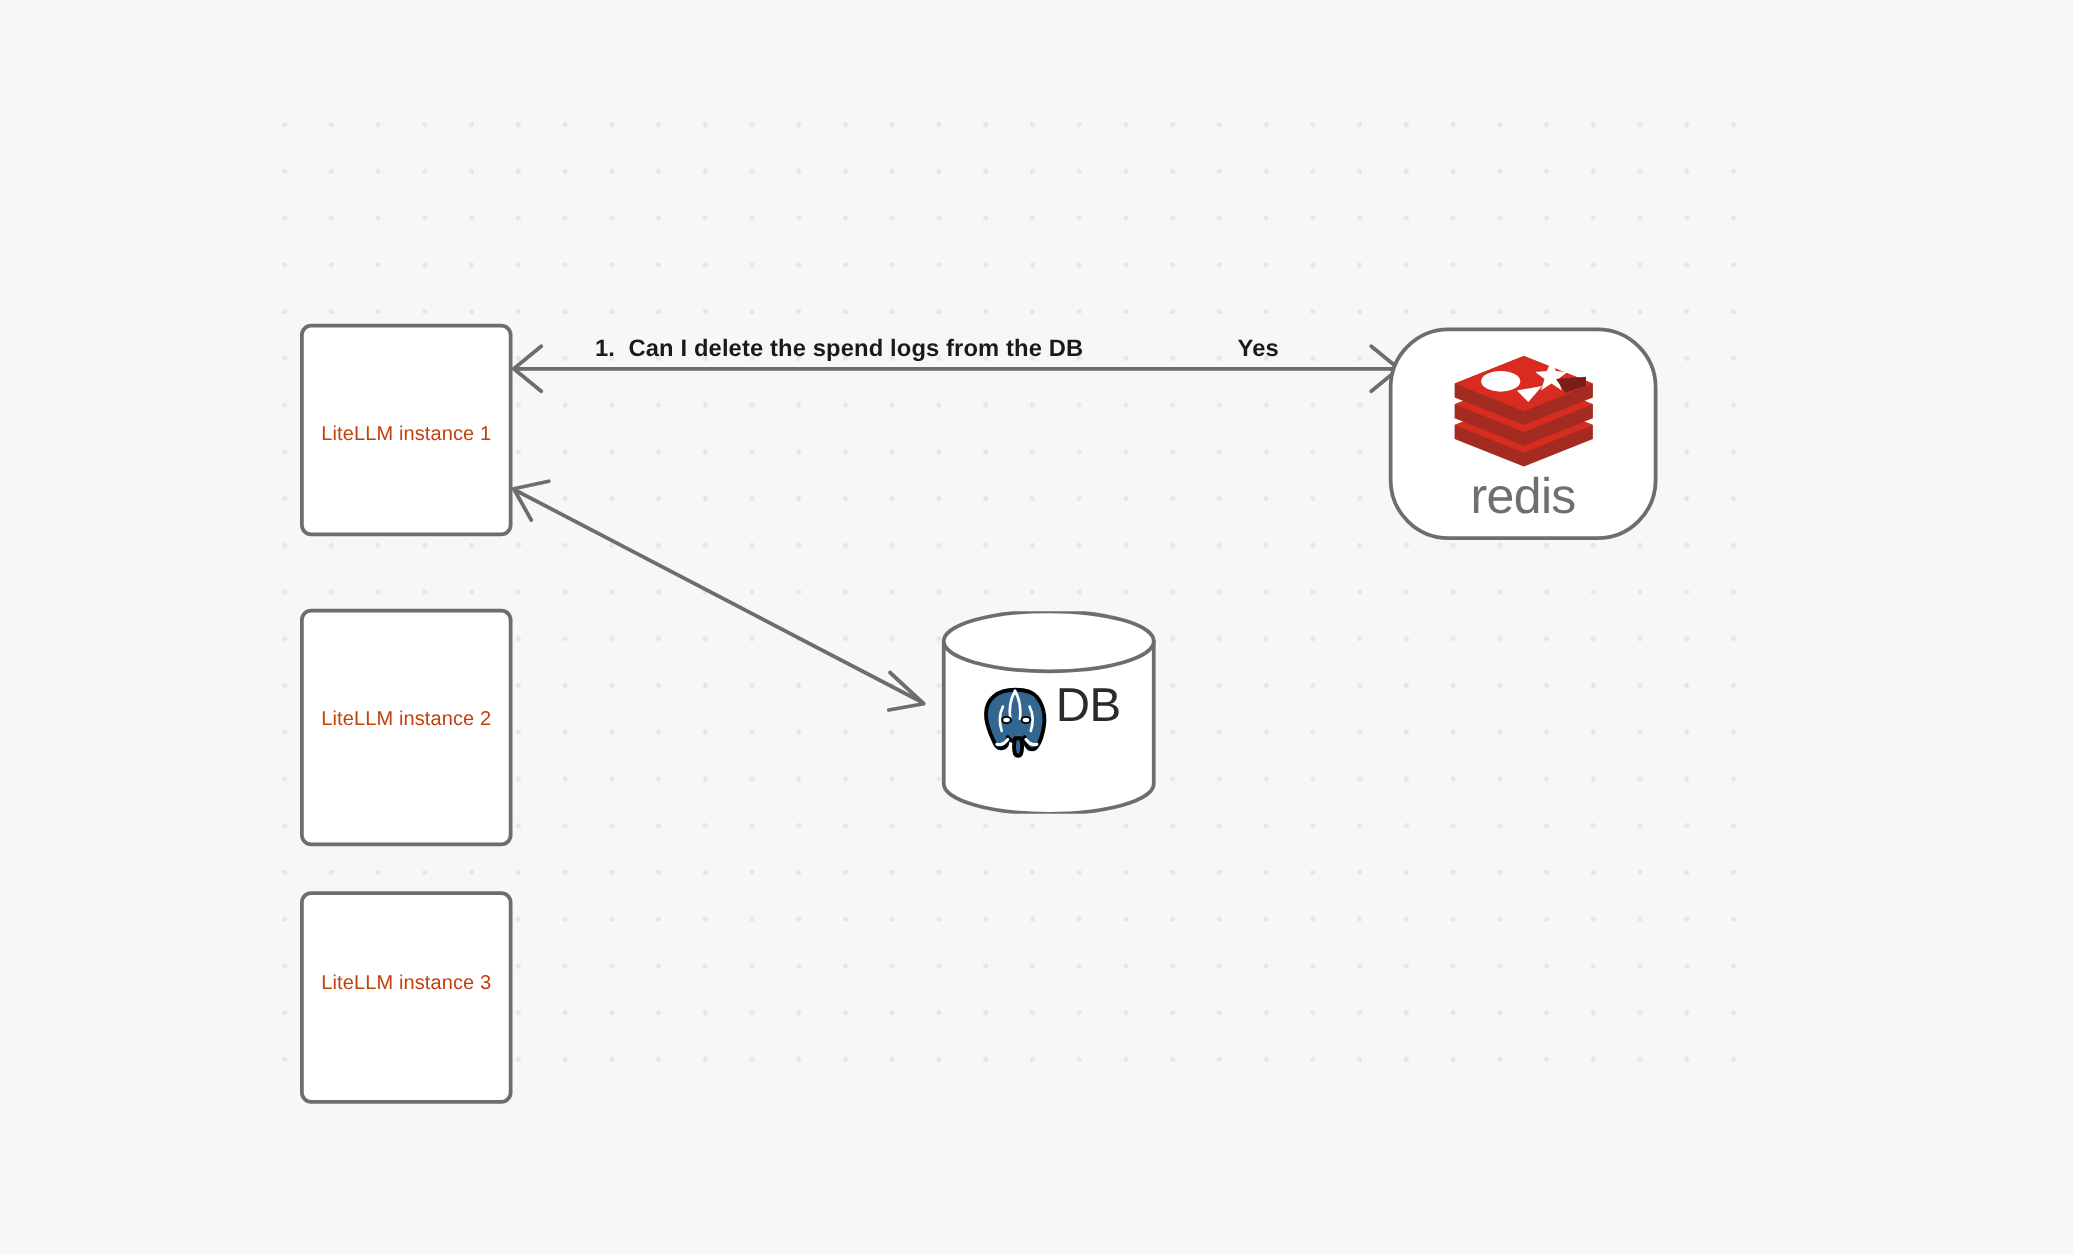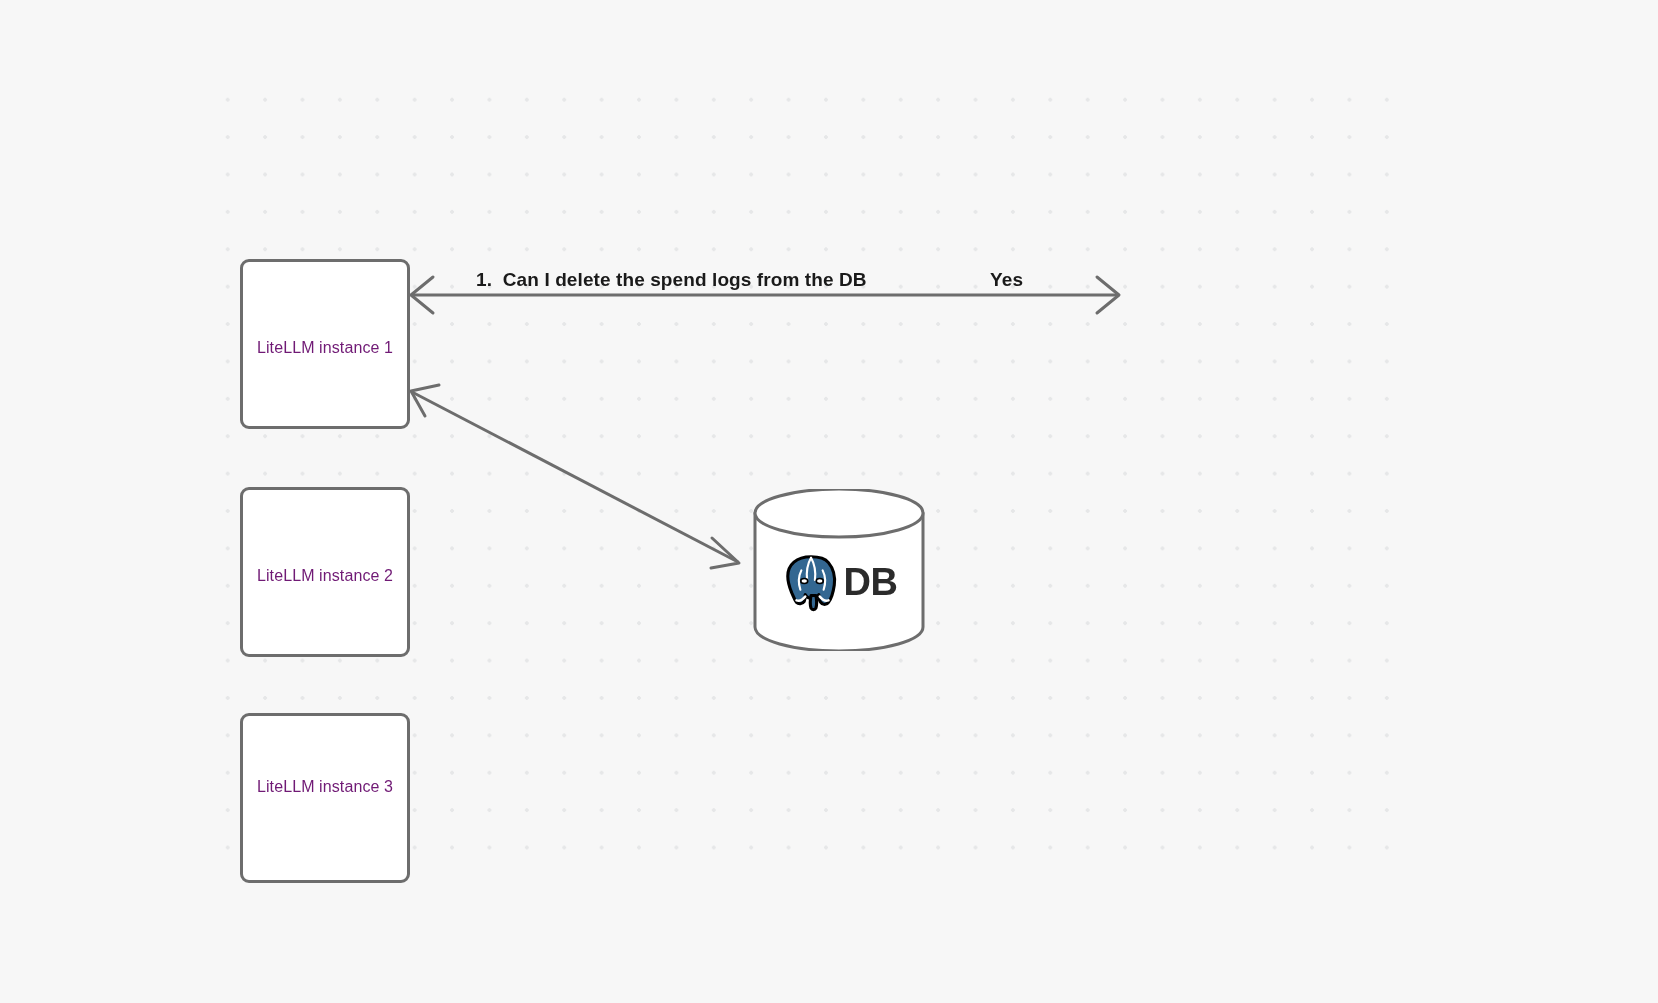--- a/index.html
+++ b/index.html
@@ -47,29 +47,29 @@
     border: 3px solid #6d6d6d;
     border-radius: 9px;
     box-sizing: border-box;
   }
   .node-label {
     position: absolute;
     left: 0;
     width: 100%;
     text-align: center;
     font-size: 16px;
-    color: #701a75;
+    color: #c2410c;
     font-family: "Liberation Sans", sans-serif;
     letter-spacing: 0.1px;
   }
   
   #node-instance-1 { left: 240px; top: 259px; width: 170px; height: 170px; }
   #node-instance-1 .node-label { top: 77px; }
   
-  #node-instance-2 { left: 240px; top: 487px; width: 170px; height: 170px; }
+  #node-instance-2 { left: 240px; top: 487px; width: 170px; height: 190px; }
   #node-instance-2 .node-label { top: 77px; }
   
   #node-instance-3 { left: 240px; top: 713px; width: 170px; height: 170px; }
   #node-instance-3 .node-label { top: 62px; }
 
   
   #node-redis {
     position: absolute;
     left: 1111px;
     top: 262px;
@@ -95,24 +95,22 @@
     height: 162px;
   }
   #node-db svg.cyl { position: absolute; left: 0; top: 0; }
   #db-logo-wrap {
     position: absolute;
     left: 0;
     top: 57px;
     width: 174px;
     height: 72px;
     display: flex;
-    align-items: center;
     justify-content: center;
     gap: 1px;
-    font-weight: bold;
   }
   .pg-elephant { width: 62px; height: 62px; display: block; }
   #db-text {
     font-family: "Liberation Sans", sans-serif;
     font-size: 38px;
     color: #2b2b2b;
     line-height: 1;
     letter-spacing: -0.5px;
   }
 
@@ -167,20 +165,42 @@
   </div>
 
   <div class="node-box" id="node-instance-2">
     <div class="node-label">LiteLLM instance 2</div>
   </div>
 
   <div class="node-box" id="node-instance-3">
     <div class="node-label">LiteLLM instance 3</div>
   </div>
 
+  <div id="node-redis">
+    <svg class="redis-logo" viewBox="0 0 128 112" xmlns="http://www.w3.org/2000/svg">
+
+      <path d="M4 68 L64 44 L124 68 L124 80 L64 104 L4 80 Z" fill="#a32b22"></path>
+      <path d="M4 68 L64 92 L124 68 L64 44 Z" fill="#d82c20"></path>
+
+      <path d="M4 50 L64 26 L124 50 L124 62 L64 86 L4 62 Z" fill="#a32b22"></path>
+      <path d="M4 50 L64 74 L124 50 L64 26 Z" fill="#d82c20"></path>
+
+      <path d="M4 32 L64 8 L124 32 L124 44 L64 68 L4 44 Z" fill="#a32b22"></path>
+      <path d="M4 32 L64 56 L124 32 L64 8 Z" fill="#d82c20"></path>
+
+      <ellipse cx="44" cy="30" rx="17" ry="9" fill="#ffffff"></ellipse>
+
+      <path d="M88 12 L92 21 L102 22 L94 28 L97 38 L88 32 L79 38 L82 28 L74 22 L84 21 Z" fill="#ffffff"></path>
+
+      <path d="M58 38 L80 34 L68 48 Z" fill="#ffffff"></path>
+
+      <path d="M92 28 L118 26 L118 34 L100 40 Z" fill="#7a1f18"></path>
+    </svg>
+    <div style="font-family:'Liberation Sans',sans-serif;font-size:40px;color:#6f6f6f;line-height:1;margin-top:-4px;letter-spacing:-0.5px;">redis</div>
+  </div>
 
   <div id="node-db">
     <svg class="cyl" width="174" height="162" viewBox="0 0 174 162" xmlns="http://www.w3.org/2000/svg">
 
       <path d="M3 24 L3 138 A84 24 0 0 0 171 138 L171 24 Z" fill="#ffffff" stroke="#6d6d6d" stroke-width="3" stroke-linejoin="round"></path>
 
       <ellipse cx="87" cy="24" rx="84" ry="24" fill="#ffffff" stroke="#6d6d6d" stroke-width="3"></ellipse>
     </svg>
     <div id="db-logo-wrap">
       <svg class="pg-elephant" viewBox="0 0 64 64" xmlns="http://www.w3.org/2000/svg">

